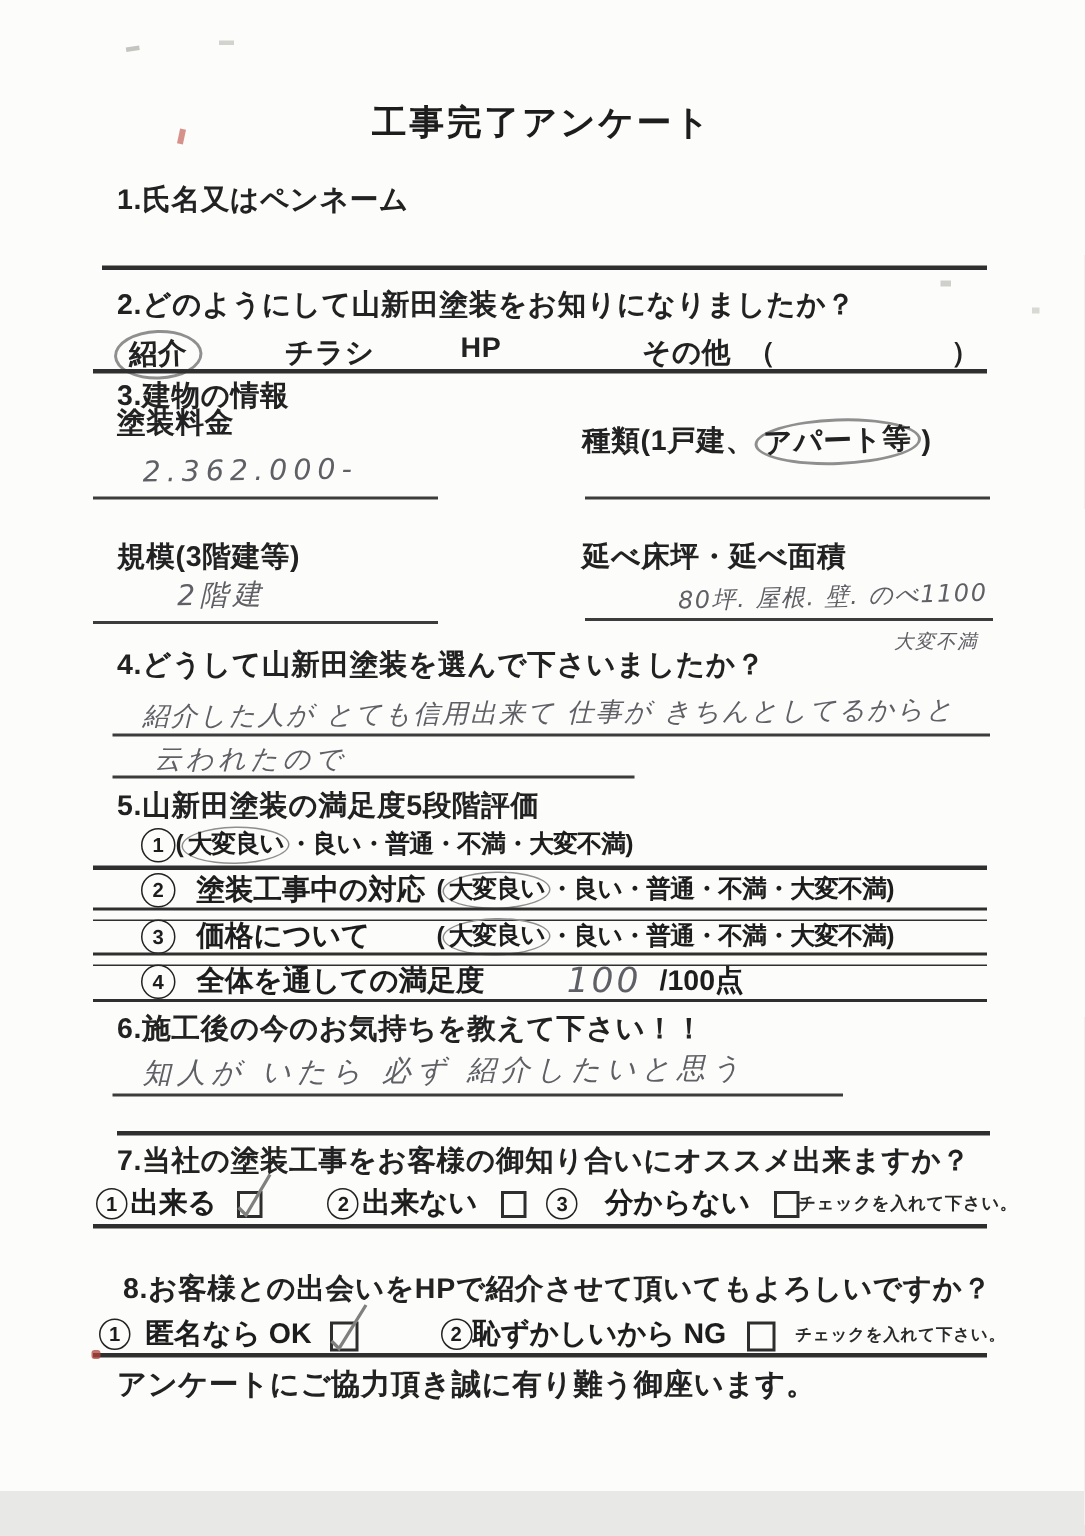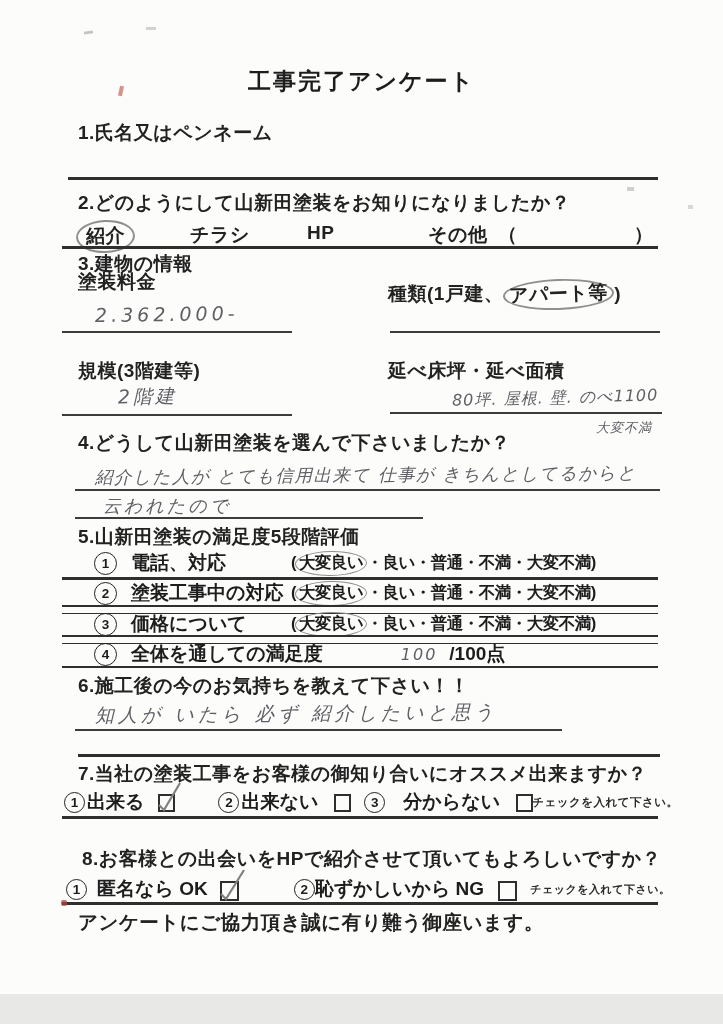--- a/index.html
+++ b/index.html
@@ -111,21 +111,20 @@
   <div class="abs lbl" style="top:430px;left:78px;">4.どうして山新田塗装を選んで下さいましたか？</div>
   <div class="abs hw" style="top:463px;left:95px;font-size:17.5px;letter-spacing:1.5px;transform:rotate(-0.5deg);">紹介した人が とても信用出来て 仕事が きちんとしてるからと</div>
   <div class="underline" style="top:489px;left:75px;width:585px;"></div>
   <div class="abs hw" style="top:494px;left:103px;font-size:18px;letter-spacing:3px;">云われたので</div>
   <div class="underline" style="top:517px;left:75px;width:348px;"></div>
 
   <div class="abs lbl" style="top:524px;left:78px;">5.山新田塗装の満足度5段階評価</div>
 
   <div class="q5row" style="top:549px;">
     <span class="cnum">1</span>
-    <span class="q5cat">電話、対応</span>
     <span class="q5scale"><span>(</span><span class="rating-circle"><span>大変良い</span></span><span>・良い・普通・不満・大変不満)</span></span>
   </div>
   <div class="rule" style="top:577px;left:62px;width:596px;"></div>
 
   <div class="q5row" style="top:579px;">
     <span class="cnum">2</span>
     <span class="q5cat">塗装工事中の対応</span>
     <span class="q5scale"><span>(</span><span class="rating-circle"><span>大変良い</span></span><span>・良い・普通・不満・大変不満)</span></span>
   </div>
   <div class="rule rule-double" style="top:605px;left:62px;width:596px;"></div>
@@ -133,21 +132,21 @@
   <div class="q5row" style="top:610px;">
     <span class="cnum">3</span>
     <span class="q5cat">価格について</span>
     <span class="q5scale"><span>(</span><span class="rating-circle"><span>大変良い</span></span><span>・良い・普通・不満・大変不満)</span></span>
   </div>
   <div class="rule rule-double" style="top:635px;left:62px;width:596px;"></div>
 
   <div class="q5row" style="top:640px;">
     <span class="cnum">4</span>
     <span style="margin-left:14px;font-weight:700;font-size:19px;white-space:nowrap;">全体を通しての満足度</span>
-    <span class="hw" style="margin-left:78px;font-size:16px;letter-spacing:2px;font-style:italic;">100</span>
+    <span class="hw" style="margin-left:55px;font-size:23px;letter-spacing:2px;font-style:italic;">100</span>
     <span style="margin-left:12px;font-weight:700;font-size:19px;">/100点</span>
   </div>
   <div class="rule" style="top:666px;left:62px;width:596px;height:2px;"></div>
 
   <div class="abs lbl" style="top:673px;left:78px;">6.施工後の今のお気持ちを教えて下さい！！</div>
   <div class="abs hw" style="top:701px;left:95px;font-size:19px;letter-spacing:4px;transform:rotate(-0.5deg);">知人が いたら 必ず 紹介したいと思う</div>
   <div class="underline" style="top:729px;left:75px;width:487px;"></div>
 
   <div class="rule" style="top:754px;left:78px;width:582px;"></div>
   <div class="abs lbl" style="top:761px;left:78px;">7.当社の塗装工事をお客様の御知り合いにオススメ出来ますか？</div>

